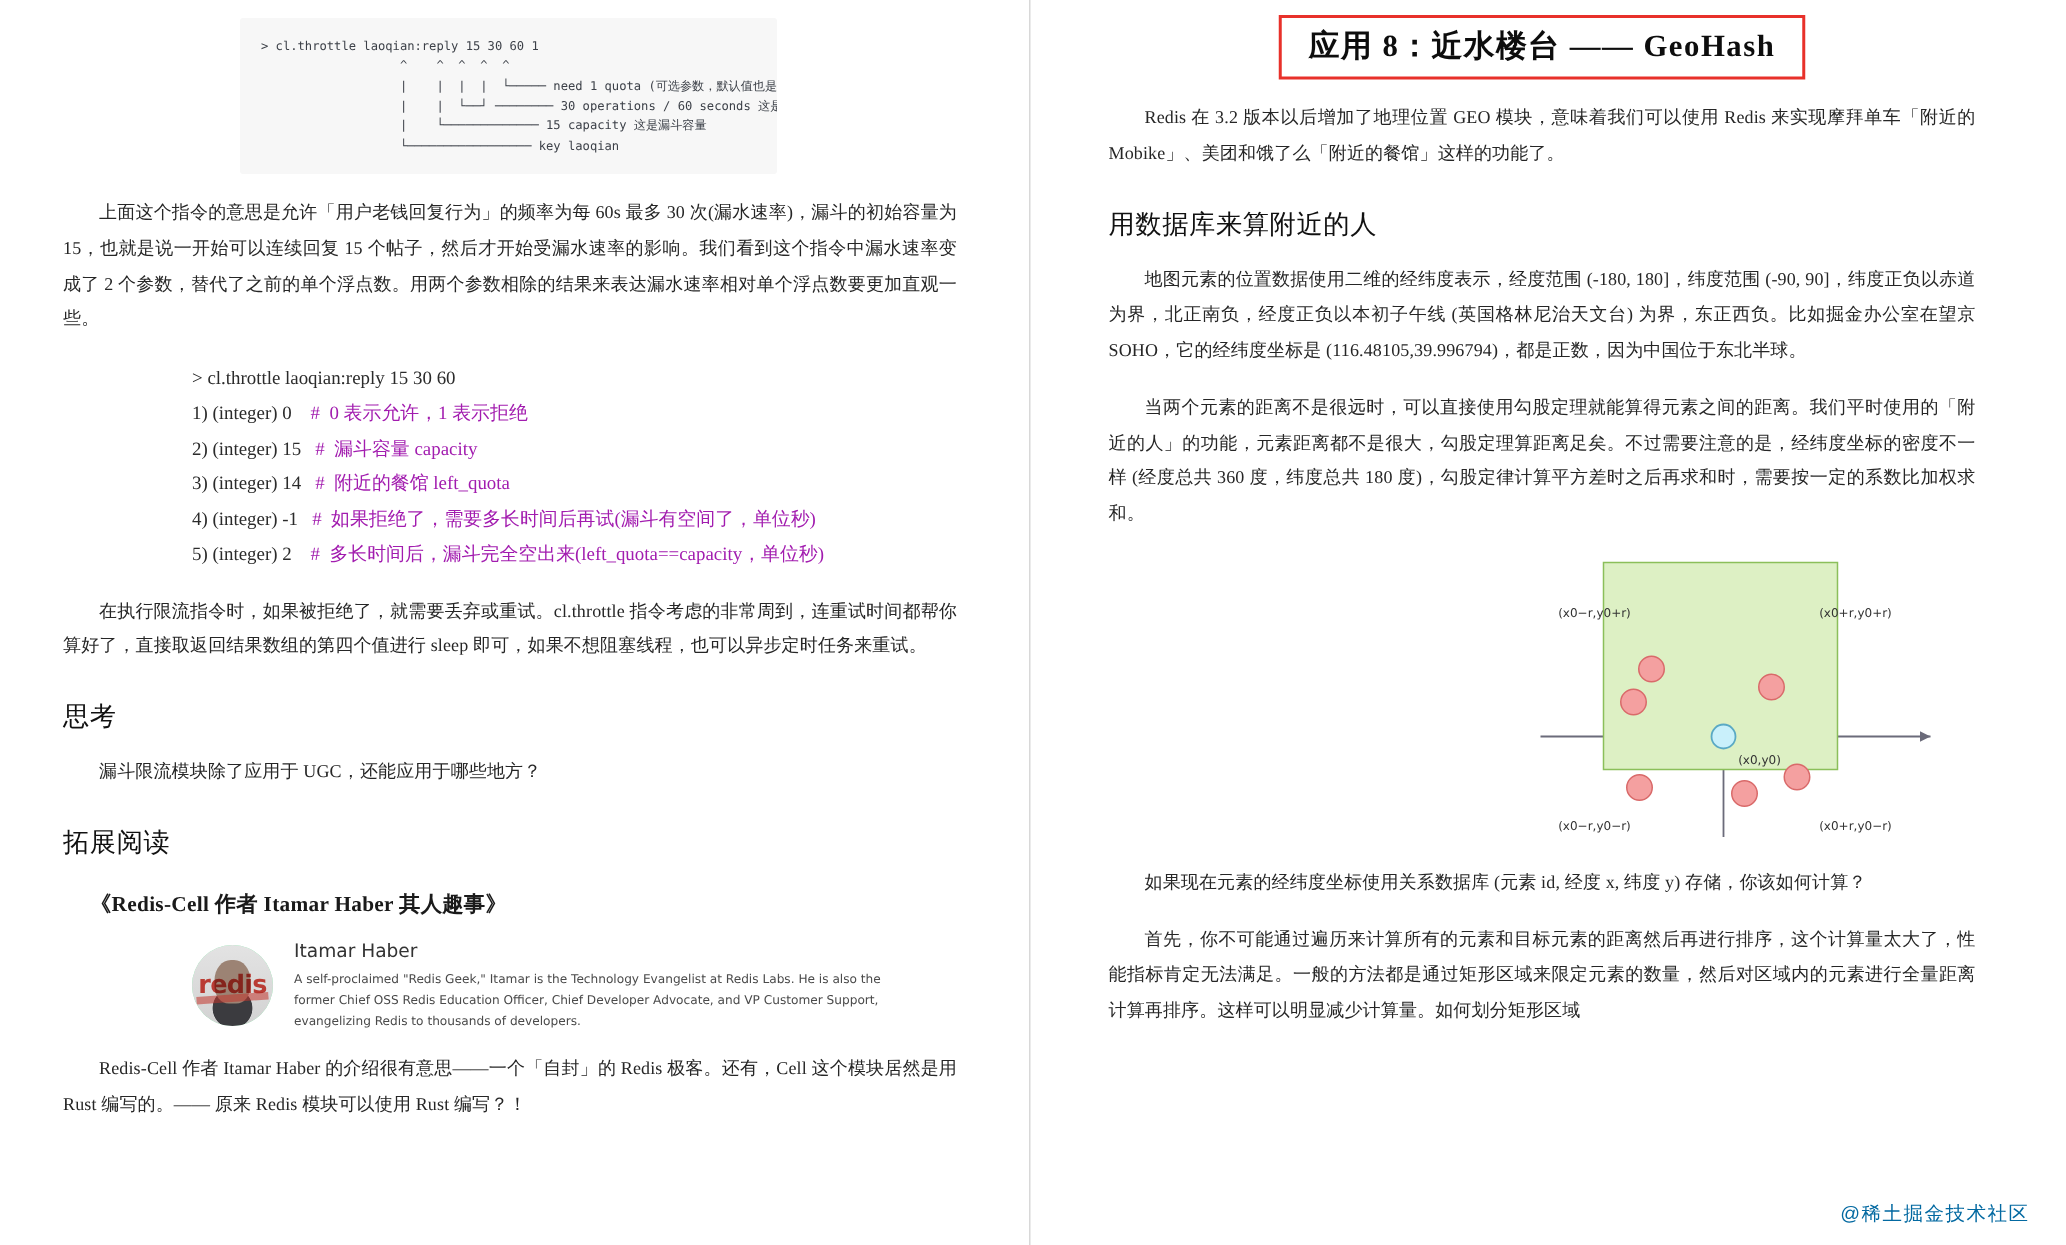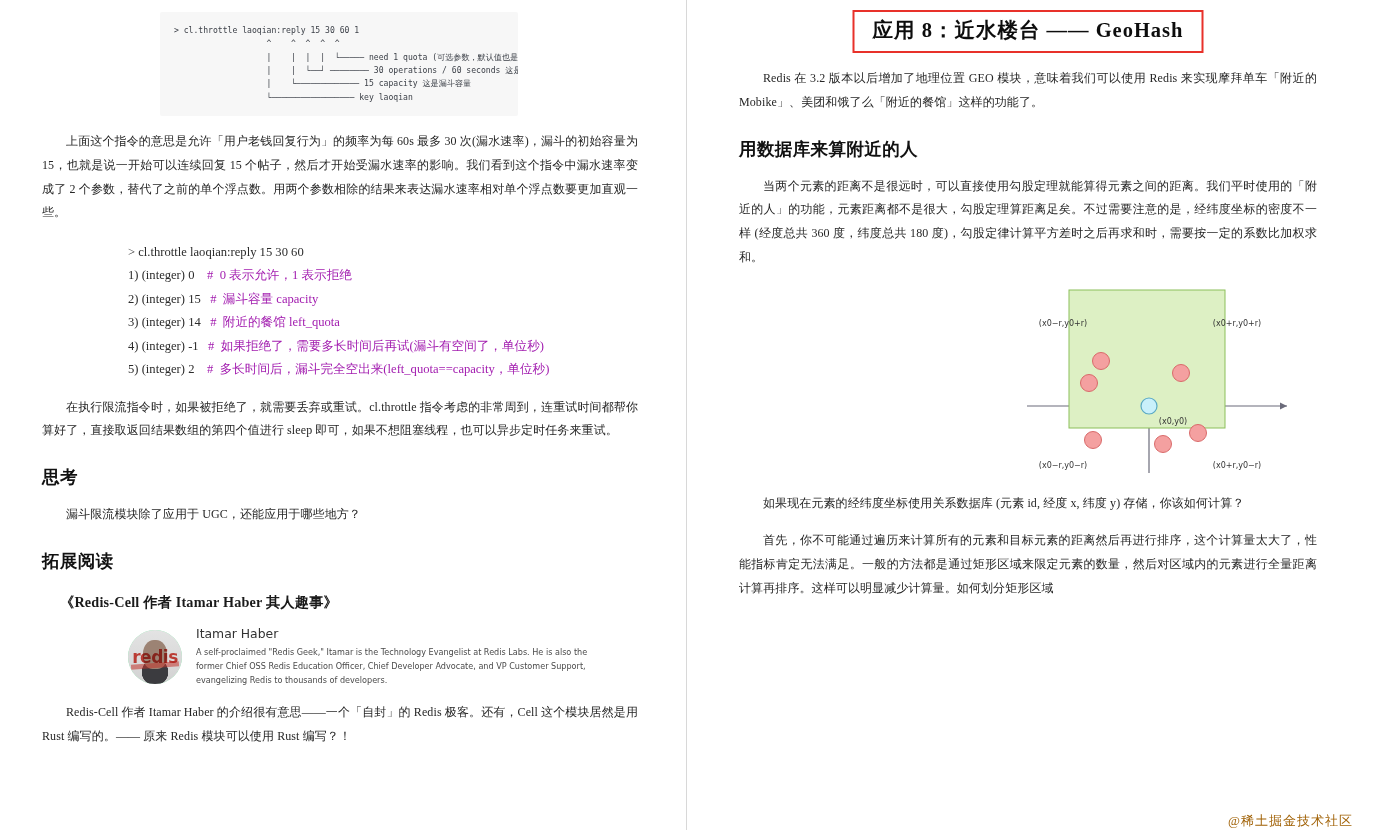--- a/index.html
+++ b/index.html
@@ -69,21 +69,21 @@
     line-height: 1.98;
     text-align: justify;
     text-indent: 2em;
     letter-spacing: 0.1px;
     color: #262626;
   }
 
   h3.sec-head {
     margin: 22px 0 0 0;
     font-size: 17.5px;
-    font-weight: bold;
+    font-weight: normal;
     font-family: "DejaVu Sans", "Liberation Sans", sans-serif;
     letter-spacing: 0.4px;
     color: #111;
   }
 
   h4.sub-head {
     margin: 20px 0 0 18px;
     font-size: 14.2px;
     font-weight: bold;
     color: #1a1a1a;
@@ -162,24 +162,24 @@
   .figure {
     margin: 18px 0 0 0;
     display: flex;
     justify-content: flex-end;
   }
 
   
   .watermark {
     position: absolute;
     right: 24px;
-    bottom: 0;
-    font-family: Liberation Serif, serif;
+    bottom: 12px;
+    font-family: Liberation Sans, sans-serif;
     font-size: 13px;
-    color: #a16207;
+    color: #0369a1;
     letter-spacing: 1px;
     user-select: none;
   }
 </style>
 </head>
 <body>
 
 <div class="page">
 
   <div class="col col-left">
@@ -230,20 +230,21 @@
   <div class="col col-right">
 
     <div class="title-box">
       <div class="t">应用 8：近水楼台 —— GeoHash</div>
     </div>
 
     <p class="body-text">Redis 在 3.2 版本以后增加了地理位置 GEO 模块，意味着我们可以使用 Redis 来实现摩拜单车「附近的 Mobike」、美团和饿了么「附近的餐馆」这样的功能了。</p>
 
     <h3 class="sec-head">用数据库来算附近的人</h3>
 
+    <p class="body-text">地图元素的位置数据使用二维的经纬度表示，经度范围 (-180, 180]，纬度范围 (-90, 90]，纬度正负以赤道为界，北正南负，经度正负以本初子午线 (英国格林尼治天文台) 为界，东正西负。比如掘金办公室在望京 SOHO，它的经纬度坐标是 (116.48105,39.996794)，都是正数，因为中国位于东北半球。</p>
     <p class="body-text">当两个元素的距离不是很远时，可以直接使用勾股定理就能算得元素之间的距离。我们平时使用的「附近的人」的功能，元素距离都不是很大，勾股定理算距离足矣。不过需要注意的是，经纬度坐标的密度不一样 (经度总共 360 度，纬度总共 180 度)，勾股定律计算平方差时之后再求和时，需要按一定的系数比加权求和。</p>
 
     <div class="figure">
       <svg width="320" height="190" viewBox="0 0 320 190">
         <defs>
           <marker id="arrH" markerWidth="8" markerHeight="8" refX="6" refY="3" orient="auto">
             <path d="M0,0 L6,3 L0,6 z" fill="#6b6b7a"></path>
           </marker>
         </defs>
 

